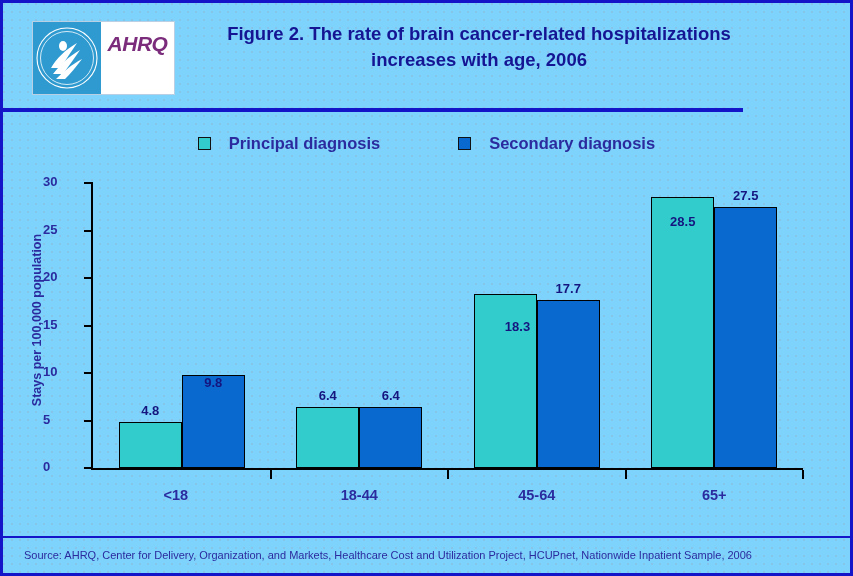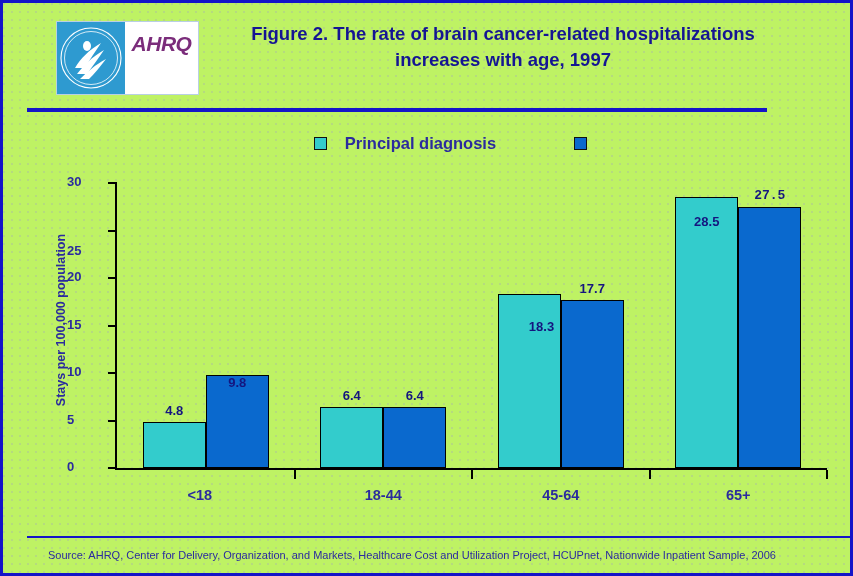--- a/index.html
+++ b/index.html
@@ -9,23 +9,22 @@
   }
   body {
     font-family: "Liberation Sans", sans-serif;
   }
   #page {
     position: relative;
     width: 853px;
     height: 576px;
     box-sizing: border-box;
     border: 3px solid #1414c8;
-    background: #bef264;
+    background: #7dd3fc;
     overflow: hidden;
-    padding-left: 24px;
   }
   
   #texture {
     position: absolute;
     left: 0; top: 0; right: 0; bottom: 0;
     background-image:
       radial-gradient(circle at 1px 1px, rgba(160,160,190,0.30) 0.7px, rgba(255,255,255,0) 1px);
     background-size: 8px 8px;
     pointer-events: none;
     z-index: 0;
@@ -259,49 +258,50 @@
             <path d="M20 52 C27 43 35 35 47 28 C41 37 35 45 30 52 Z" fill="#ffffff"></path>
             <path d="M23 57 C30 50 38 43 49 37 C43 45 37 52 32 57 Z" fill="#ffffff"></path>
             <ellipse cx="30" cy="24" rx="4" ry="5" fill="#ffffff"></ellipse>
           </svg>
         </div>
         <div id="ahrq-mark">
           <div id="ahrq-word">AHRQ</div>
         </div>
       </div>
 
-      <div id="fig-title">Figure 2. The rate of brain cancer-related hospitalizations increases with age, 1997</div>
+      <div id="fig-title">Figure 2. The rate of brain cancer-related hospitalizations increases with age, 2006</div>
       <div id="header-rule"></div>
     </div>
 
     <div id="legend">
       <div class="legend-item">
         <span class="legend-swatch" style="background: rgb(51, 204, 204);"></span>
         <span class="legend-label">Principal diagnosis</span>
       </div>
       <div class="legend-item">
         <span class="legend-swatch" style="background: rgb(10, 105, 206);"></span>
+        <span class="legend-label">Secondary diagnosis</span>
       </div>
     </div>
 
     <div id="plot-wrap">
       <div id="y-axis-title">Stays per 100,000 population</div>
       <div id="ticks-y">
           <div class="ytick" style="top: 464px;"></div>
           <div class="ytick-label" style="top: 458px; left: 40px;">0</div>
           <div class="ytick" style="top: 416.5px;"></div>
           <div class="ytick-label" style="top: 410.5px; left: 40px;">5</div>
           <div class="ytick" style="top: 369px;"></div>
           <div class="ytick-label" style="top: 363px; left: 40px;">10</div>
           <div class="ytick" style="top: 321.5px;"></div>
           <div class="ytick-label" style="top: 315.5px; left: 40px;">15</div>
           <div class="ytick" style="top: 274px;"></div>
           <div class="ytick-label" style="top: 268px; left: 40px;">20</div>
           <div class="ytick" style="top: 226.5px;"></div>
-          <div class="ytick-label" style="top: 220.5px; left: 40px; margin-top: 21px;">25</div>
+          <div class="ytick-label" style="top: 220.5px; left: 40px;">25</div>
           <div class="ytick" style="top: 179px;"></div>
           <div class="ytick-label" style="top: 173px; left: 40px;">30</div>
         </div>
       <div id="axis-v"></div>
       <div id="axis-h"></div>
       <div id="bars">
           <div class="bar" style="left: 115.75px; top: 419.4px; width: 63px; height: 45.6px; background: rgb(51, 204, 204);"></div>
           <div class="bar-value" style="left: 107.75px; top: 400.4px; width: 79px;">4.8</div>
           <div class="bar" style="left: 178.75px; top: 371.9px; width: 63px; height: 93.1px; background: rgb(10, 105, 206);"></div>
           <div class="bar-value" style="left: 170.75px; top: 372px; width: 79px;">9.8</div>
@@ -309,21 +309,21 @@
           <div class="bar-value" style="left: 285.25px; top: 385.2px; width: 79px;">6.4</div>
           <div class="bar" style="left: 356.25px; top: 404.2px; width: 63px; height: 60.8px; background: rgb(10, 105, 206);"></div>
           <div class="bar-value" style="left: 348.25px; top: 385.2px; width: 79px;">6.4</div>
           <div class="bar" style="left: 470.75px; top: 291.15px; width: 63px; height: 173.85px; background: rgb(51, 204, 204);"></div>
           <div class="bar-value" style="left: 475px; top: 272.15px; width: 79px; margin-top: 44px;">18.3</div>
           <div class="bar" style="left: 533.75px; top: 296.85px; width: 63px; height: 168.15px; background: rgb(10, 105, 206);"></div>
           <div class="bar-value" style="left: 525.75px; top: 277.85px; width: 79px; text-align: center;">17.7</div>
           <div class="bar" style="left: 648.25px; top: 194.25px; width: 63px; height: 270.75px; background: rgb(51, 204, 204);"></div>
           <div class="bar-value" style="left: 640.25px; top: 175.25px; width: 79px; margin-top: 36px;">28.5</div>
           <div class="bar" style="left: 711.25px; top: 203.75px; width: 63px; height: 261.25px; background: rgb(10, 105, 206);"></div>
-          <div class="bar-value" style="left: 703.25px; top: 184.75px; width: 79px; font-family: Liberation Mono, monospace;">27.5</div>
+          <div class="bar-value" style="left: 703.25px; top: 184.75px; width: 79px;">27.5</div>
         </div>
       <div id="ticks-x">
           <div class="xtick" style="left: 266.5px;"></div>
           <div class="xtick" style="left: 444px;"></div>
           <div class="xtick" style="left: 621.5px;"></div>
           <div class="xtick" style="left: 799px;"></div>
         </div>
       <div id="xcats">
           <div class="xcat-label" style="left: 84px; width: 177.5px;">&lt;18</div>
           <div class="xcat-label" style="left: 267.5px; width: 177.5px;">18-44</div>

